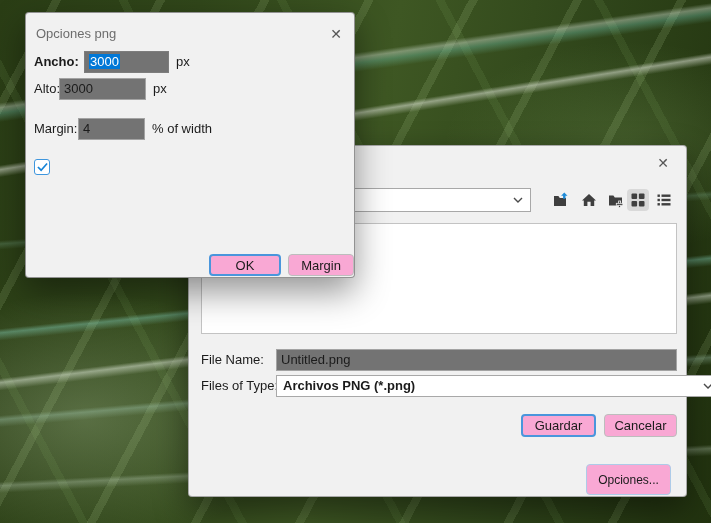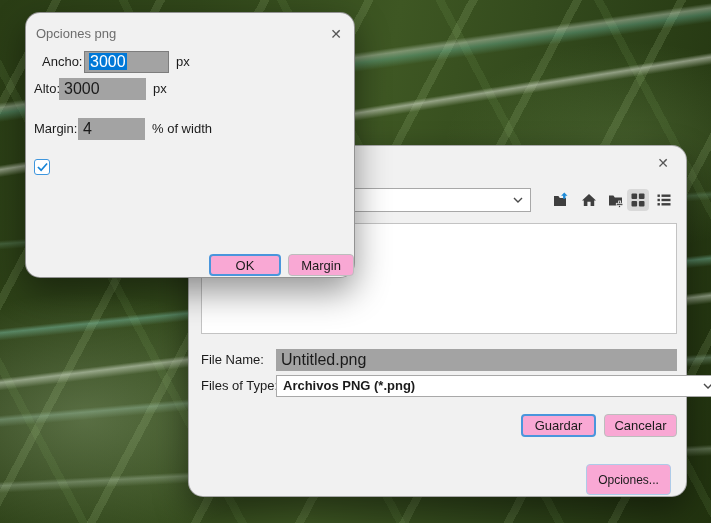--- a/index.html
+++ b/index.html
@@ -18,40 +18,40 @@
       linear-gradient(175deg, transparent 71%, rgba(172,212,190,.35) 71.7%, transparent 73%),
       linear-gradient(177deg, transparent 86%, rgba(205,225,205,.3) 86.7%, transparent 88%),
       repeating-linear-gradient(118deg, transparent 0 46px, rgba(182,212,150,.15) 46px 54px, transparent 54px 92px),
       repeating-linear-gradient(62deg, transparent 0 70px, rgba(122,162,92,.14) 70px 78px, transparent 78px 140px),
       radial-gradient(ellipse 300px 180px at 12% 80%, rgba(198,220,178,.28), transparent 70%),
       radial-gradient(ellipse 260px 150px at 88% 28%, rgba(150,190,110,.22), transparent 70%),
       linear-gradient(100deg, #2a3d15 0%, #31471a 25%, #3e5723 50%, #2f451a 75%, #22330f 100%);
   }
 
   
-  .dialog { position: absolute; background: #f1f1f1; border-radius: 15px; color: #1b1b1b; }
+  .dialog { position: absolute; background: #f1f1f1; border-radius: 4px; color: #1b1b1b; }
   .dlg-save {
     left: 188px; top: 145px; width: 499px; height: 352px; z-index: 5;
     border: 1px solid rgba(110,110,110,.55);
     box-shadow: 0 14px 34px rgba(0,0,0,.45);
   }
   .dlg-options {
     left: 25px; top: 12px; width: 330px; height: 266px; z-index: 10;
     border: 1px solid rgba(95,95,95,.65);
     box-shadow: 0 14px 34px rgba(0,0,0,.42);
   }
   .close-x {
     position: absolute; background: transparent; border: none; cursor: pointer;
     font-size: 14px; color: #565656; line-height: 18px; width: 20px; height: 20px; text-align: center;
     font-family: "DejaVu Sans", sans-serif;
   }
   .lbl { position: absolute; font-size: 13px; line-height: 22px; white-space: nowrap; color: #1b1b1b; }
   .tb {
-    position: absolute; background: #a3a3a3; border: 1px solid #a3a3a3;
-    font-size: 16px; line-height: 20px; padding: 0 4px; overflow: hidden; white-space: nowrap;
+    position: absolute; background: #737373; border: 1px solid #a3a3a3;
+    font-size: 13px; line-height: 20px; padding: 0 4px; overflow: hidden; white-space: nowrap;
   }
   .tb.focused { border-color: #7d7d7d; }
   .sel-text { background: #0078d7; color: #fff; padding: 0 1px; }
   .btn {
     position: absolute; background: #f9a8d4; border: 1px solid #bdbdbd; border-radius: 4px;
     font-size: 13px; color: #1b1b1b; text-align: center; cursor: pointer;
     font-family: "Liberation Sans", "DejaVu Sans", sans-serif;
   }
   .btn.default { border: 2px solid #4a96dc; }
   .combo {
@@ -153,21 +153,21 @@
   <button class="btn default btn-guardar">Guardar</button>
   <button class="btn btn-cancelar">Cancelar</button>
   <button class="btn btn-opciones">Opciones...</button>
 </div>
 
 <div class="dialog dlg-options">
 
   <span class="dlg-title">Opciones png</span>
   <button class="close-x" style="left:300px; top:11px;">✕</button>
 
-  <span class="lbl" style="left:16px; top:38px;">Ancho:</span>
+  <span class="lbl" style="left:8px; top:38px;font-weight:bold;">Ancho:</span>
   <div class="tb focused" style="left:58px; top:38px; width:85px; height:22px;">
     <span class="sel-text">3000</span>
   </div>
   <span class="lbl" style="left:150px; top:38px;">px</span>
 
   <span class="lbl" style="left:8px; top:65px;">Alto:</span>
   <div class="tb" style="left:33px; top:65px; width:87px; height:22px;">
     <span>3000</span>
   </div>
   <span class="lbl" style="left:127px; top:65px;">px</span>

